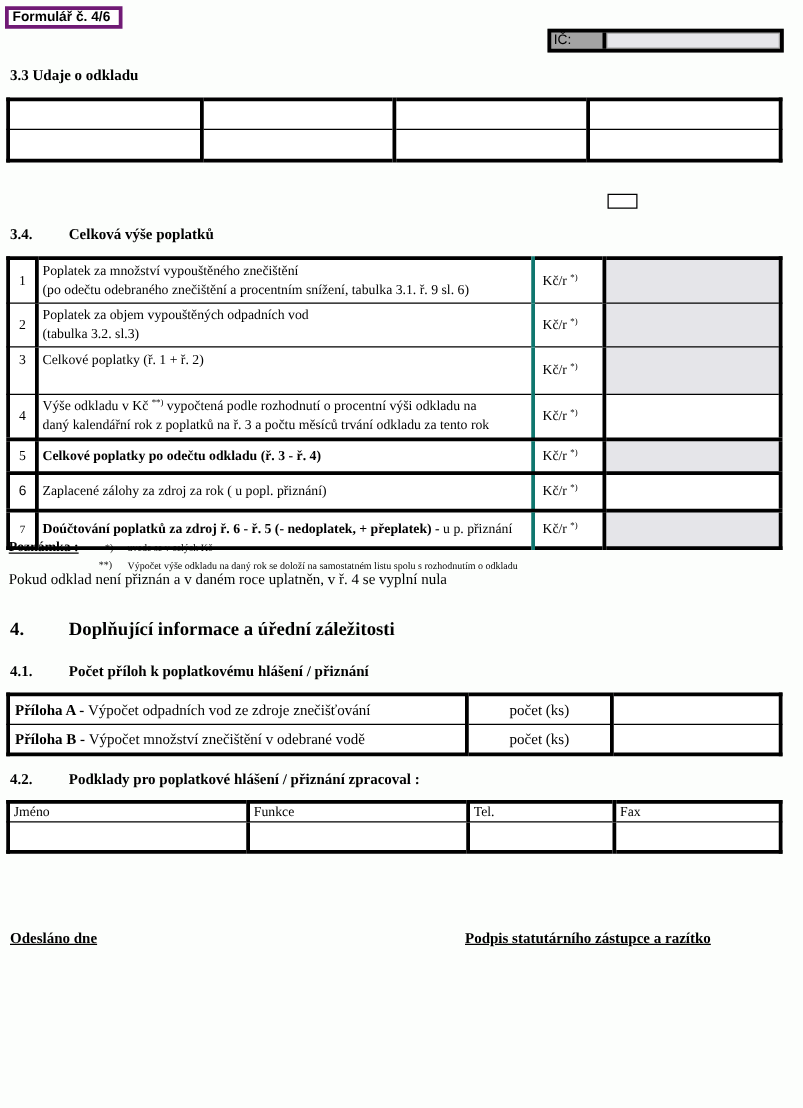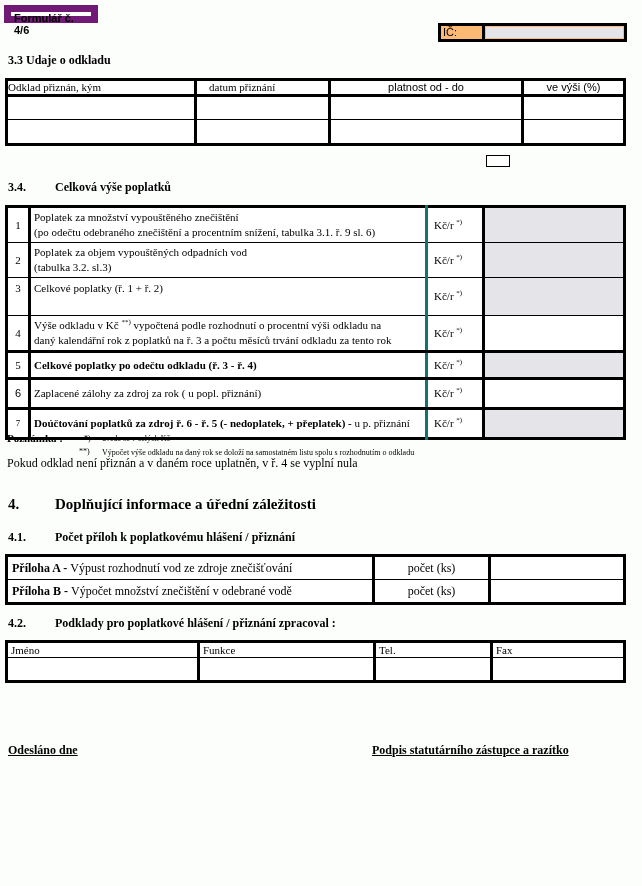--- a/index.html
+++ b/index.html
@@ -1,19 +1,19 @@
 <!DOCTYPE html>
 <html><head>
   <meta charset="utf-8">
   <style>
     html, body { margin: 0; padding: 0; background: #fcfefc; }
     body { width: 642px; height: 886px; position: relative; overflow: hidden; font-family: "Liberation Serif", serif; color: #000; }
     .abs { position: absolute; }
-    .formbox { left: 4px; top: 5px; width: 94px; height: 18px; border: 7px solid #701a75; box-sizing: border-box; font-family: "Liberation Sans", sans-serif; font-weight: bold; font-size: 11px; line-height: 12px; padding-left: 3px; background:#fff; }
-    .icbox { left: 438px; top: 23px; width: 189px; height: 19px; border: 3px solid #000; box-sizing: border-box; display: flex; background:#fdba74; }
+    .formbox { left: 4px; top: 5px; width: 94px; height: 18px; border: 3px solid #701a75; box-sizing: border-box; font-family: "Liberation Sans", sans-serif; font-weight: bold; font-size: 11px; line-height: 12px; padding-left: 3px; background:#fff; }
+    .icbox { left: 438px; top: 23px; width: 189px; height: 19px; border: 3px solid #000; box-sizing: border-box; display: flex; background:#a3a3a3; }
     .icbox .lbl { width: 44px; border-right: 3px solid #000; font-family: "Liberation Sans", sans-serif; font-size: 11px; line-height: 13px; padding-left: 2px; box-sizing: border-box; }
     .icbox .val { flex: 1; background: #e5e5e9; margin: 1px; }
     .h3 { font-weight: bold; font-size: 12px; }
     table { border-collapse: collapse; position: absolute; background: #fff; }
     td { padding: 0; }
     .t33 { left: 5px; top: 78px; width: 621px; border: 3px solid #000; }
     .t33 td { border-right: 3px solid #000; font-size: 11px; }
     .t33 td:last-child { border-right: none; }
     .t33 tr.hdr td { height: 13px; border-bottom: 3px solid #000; line-height: 13px; }
     .t33 tr.r1 td { height: 22px; border-bottom: 1px solid #000; }
@@ -53,26 +53,20 @@
 
 <div class="abs icbox">
   <div class="lbl">IČ:</div>
   <div class="val"></div>
 </div>
 
 <div class="abs h3" style="left:8px; top:53px;">3.3   Udaje o odkladu</div>
 
 <table class="t33">
   <tbody>
-      <tr class="hdr">
-    <td style="width:186px;">Odklad přiznán, kým</td>
-    <td style="width:119px; padding-left:12px;">datum přiznání</td>
-    <td style="width:190px; text-align:center;" class="sans">platnost od - do</td>
-    <td style="text-align:center;" class="sans">ve výši (%)</td>
-  </tr>
   <tr class="r1">
     <td></td>
     <td></td>
     <td></td>
     <td></td>
   </tr>
   <tr class="r2">
     <td></td>
     <td></td>
     <td></td>
@@ -126,37 +120,37 @@
   </tr>
   <tr class="h28">
     <td class="num" style="font-size:9px;">7</td>
     <td class="desc"><span style="font-weight:bold;">Doúčtování poplatků za zdroj  ř. 6 - ř. 5 (- nedoplatek, + přeplatek) - </span><span> u p. přiznání</span></td>
     <td class="unit"><span>Kč/r</span> <sup>*)</sup></td>
     <td class="val grey"></td>
   </tr>
 </tbody>
   </table>
 
-<div class="abs" style="left:7px; top:432px; font-weight:bold; font-size:11px;">Poznámka :</div>
+<div class="abs" style="left:7px; top:432px; font-weight:bold; font-size:11px;text-decoration:underline;">Poznámka :</div>
 <div class="abs note" style="left:84px; top:434px;">*)</div>
 <div class="abs note" style="left:102px; top:434px;">uvede se v celých Kč</div>
 <div class="abs note" style="left:79px; top:447px;">**)</div>
 <div class="abs note" style="left:102px; top:448px;">Výpočet výše odkladu na daný rok se doloží na samostatném listu spolu s rozhodnutím o odkladu</div>
 <div class="abs" style="left:7px; top:456px; font-size:12px;">Pokud odklad není přiznán a v daném roce uplatněn,  v ř. 4 se vyplní nula</div>
 
 <div class="abs" style="left:8px; top:496px; font-weight:bold; font-size:15px;">4.</div>
 <div class="abs" style="left:55px; top:496px; font-weight:bold; font-size:15px;">Doplňující informace a úřední záležitosti</div>
 
 <div class="abs h3" style="left:8px; top:530px;">4.1.</div>
 <div class="abs h3" style="left:55px; top:530px;">Počet příloh k poplatkovému hlášení / přiznání</div>
 
 <table class="t41">
   <tbody>
       <tr>
-    <td style="width:360px; padding-left:4px;"><b>Příloha A - </b><span>Výpust rozhodnutí vod ze zdroje znečišťování</span></td>
+    <td style="width:360px; padding-left:4px;"><b>Příloha A - </b><span>Výpočet odpadních vod ze zdroje znečišťování</span></td>
     <td style="width:113px; text-align:center;">počet (ks)</td>
     <td></td>
   </tr>
   <tr>
     <td style="padding-left:4px;margin-left:48px;"><b>Příloha B - </b><span>Výpočet množství znečištění v odebrané vodě</span></td>
     <td style="text-align:center;">počet (ks)</td>
     <td></td>
   </tr>
 </tbody>
   </table>

